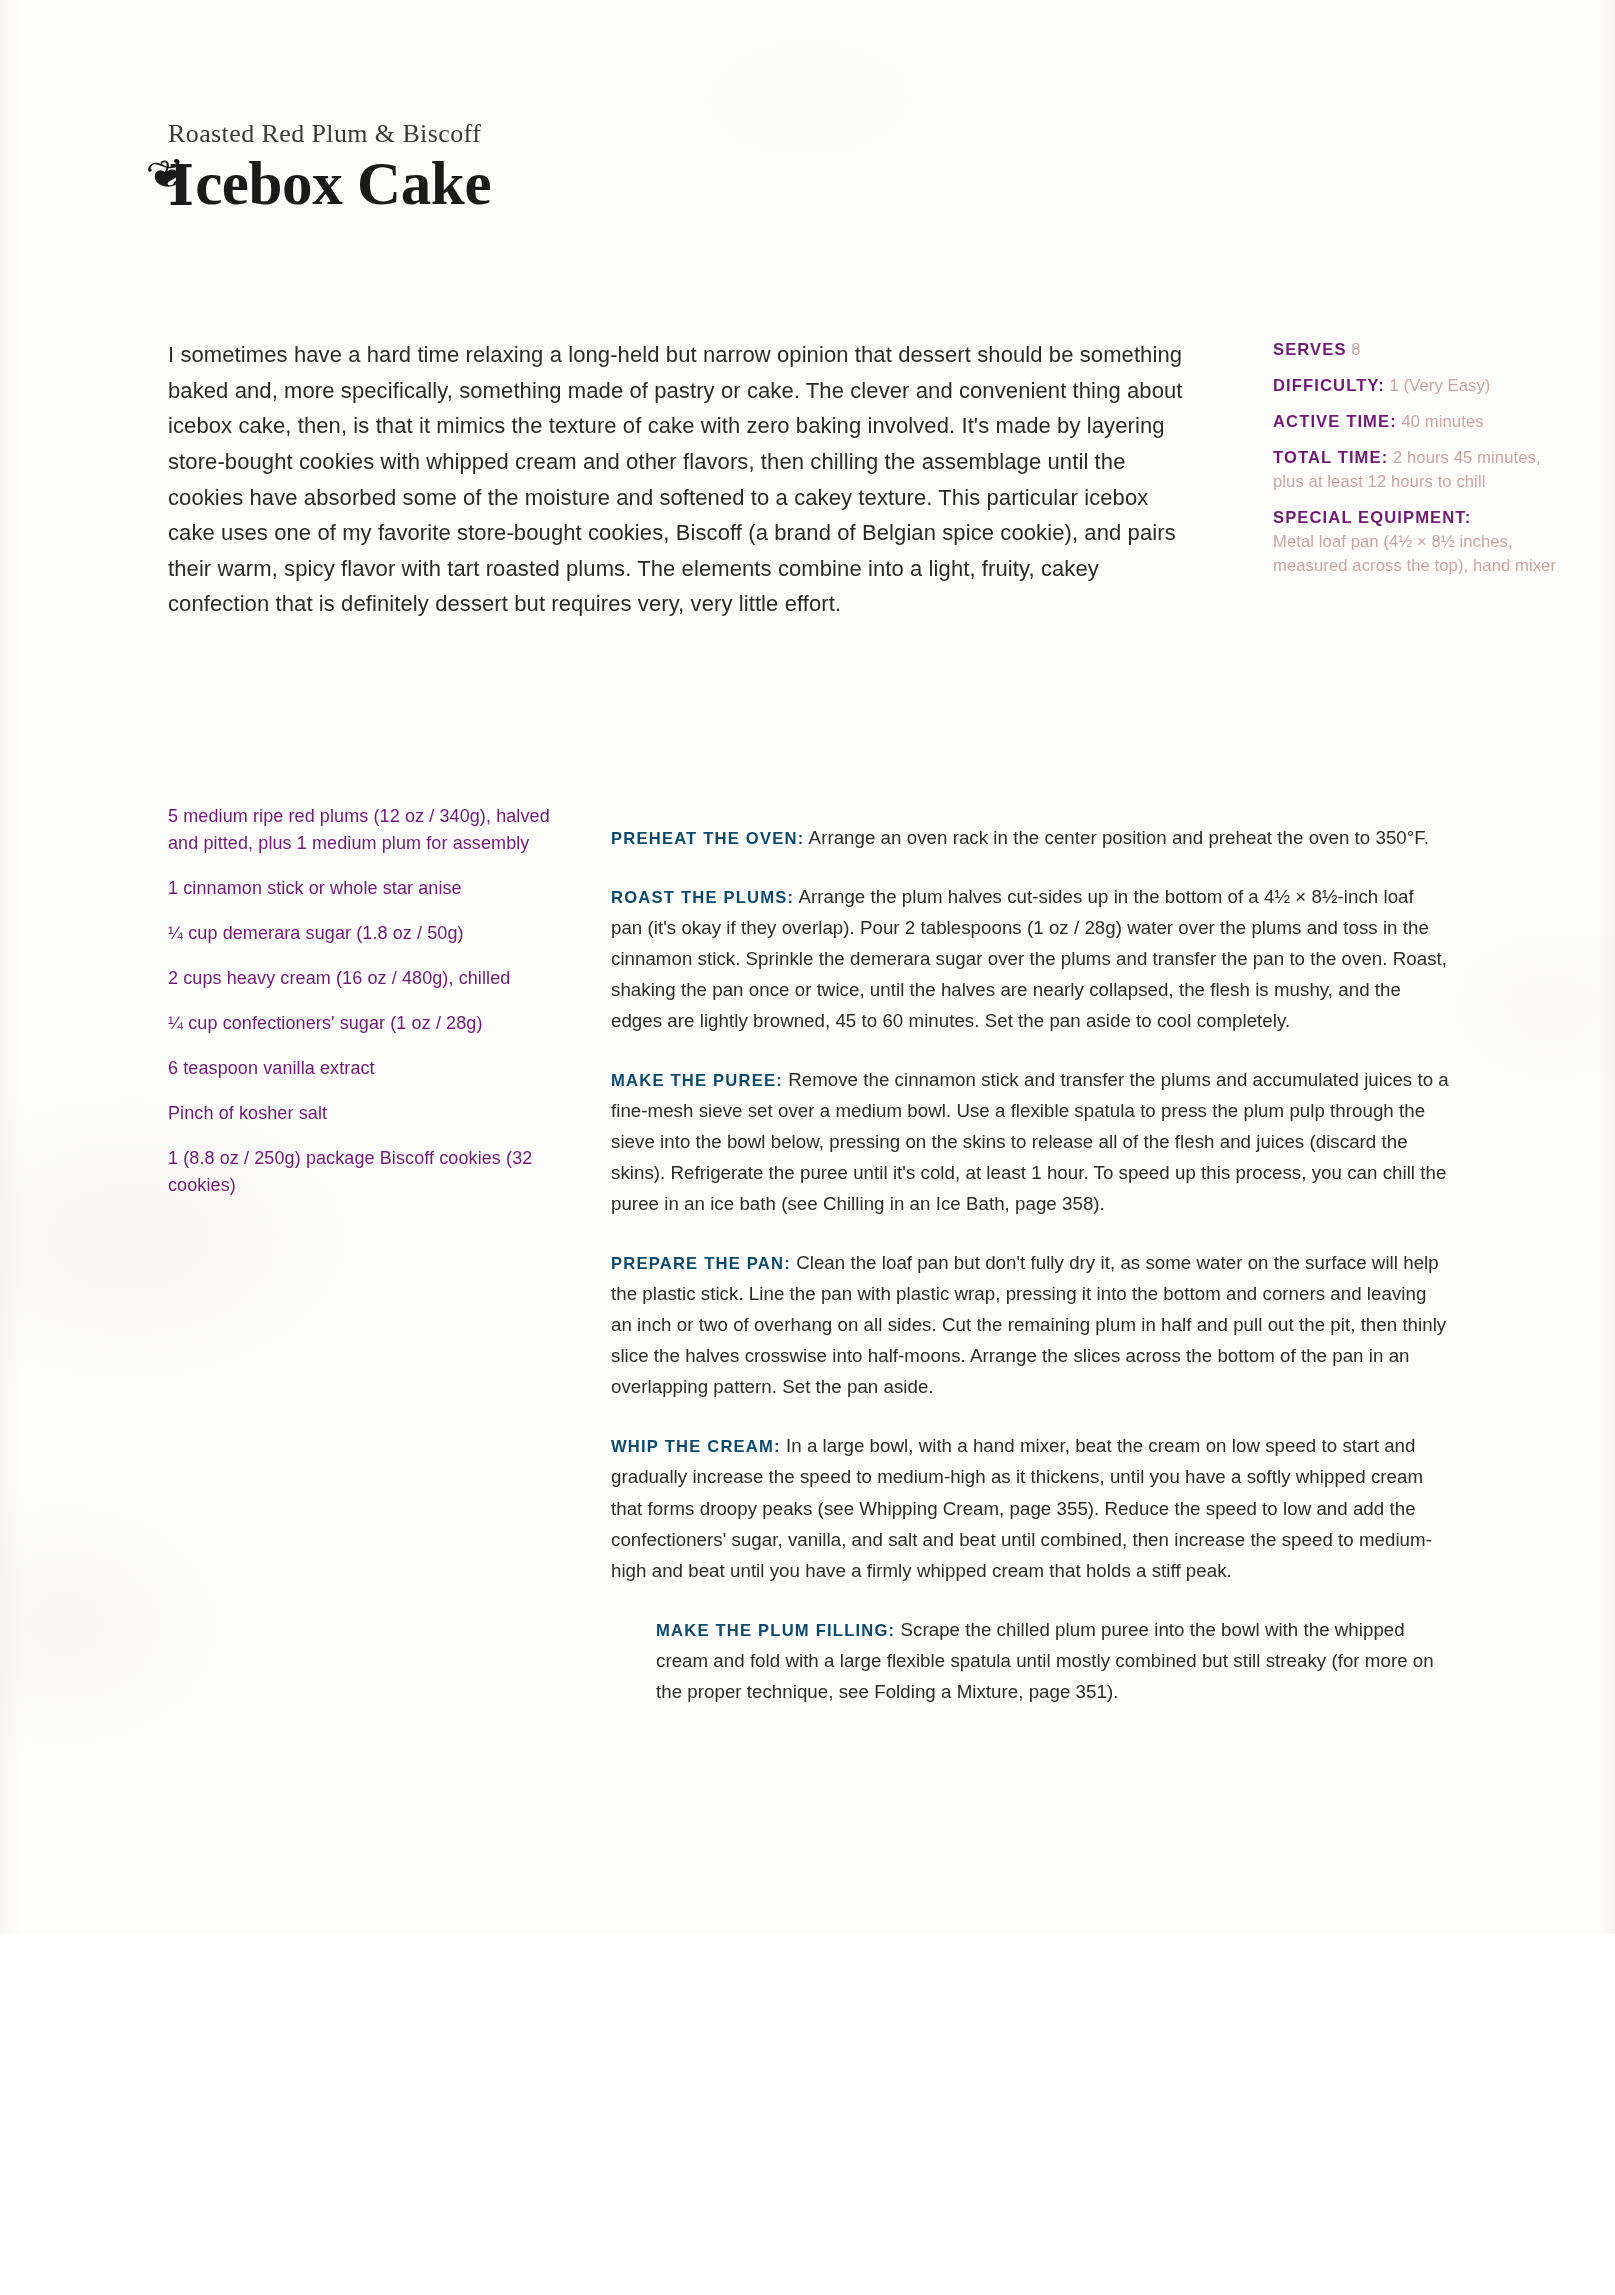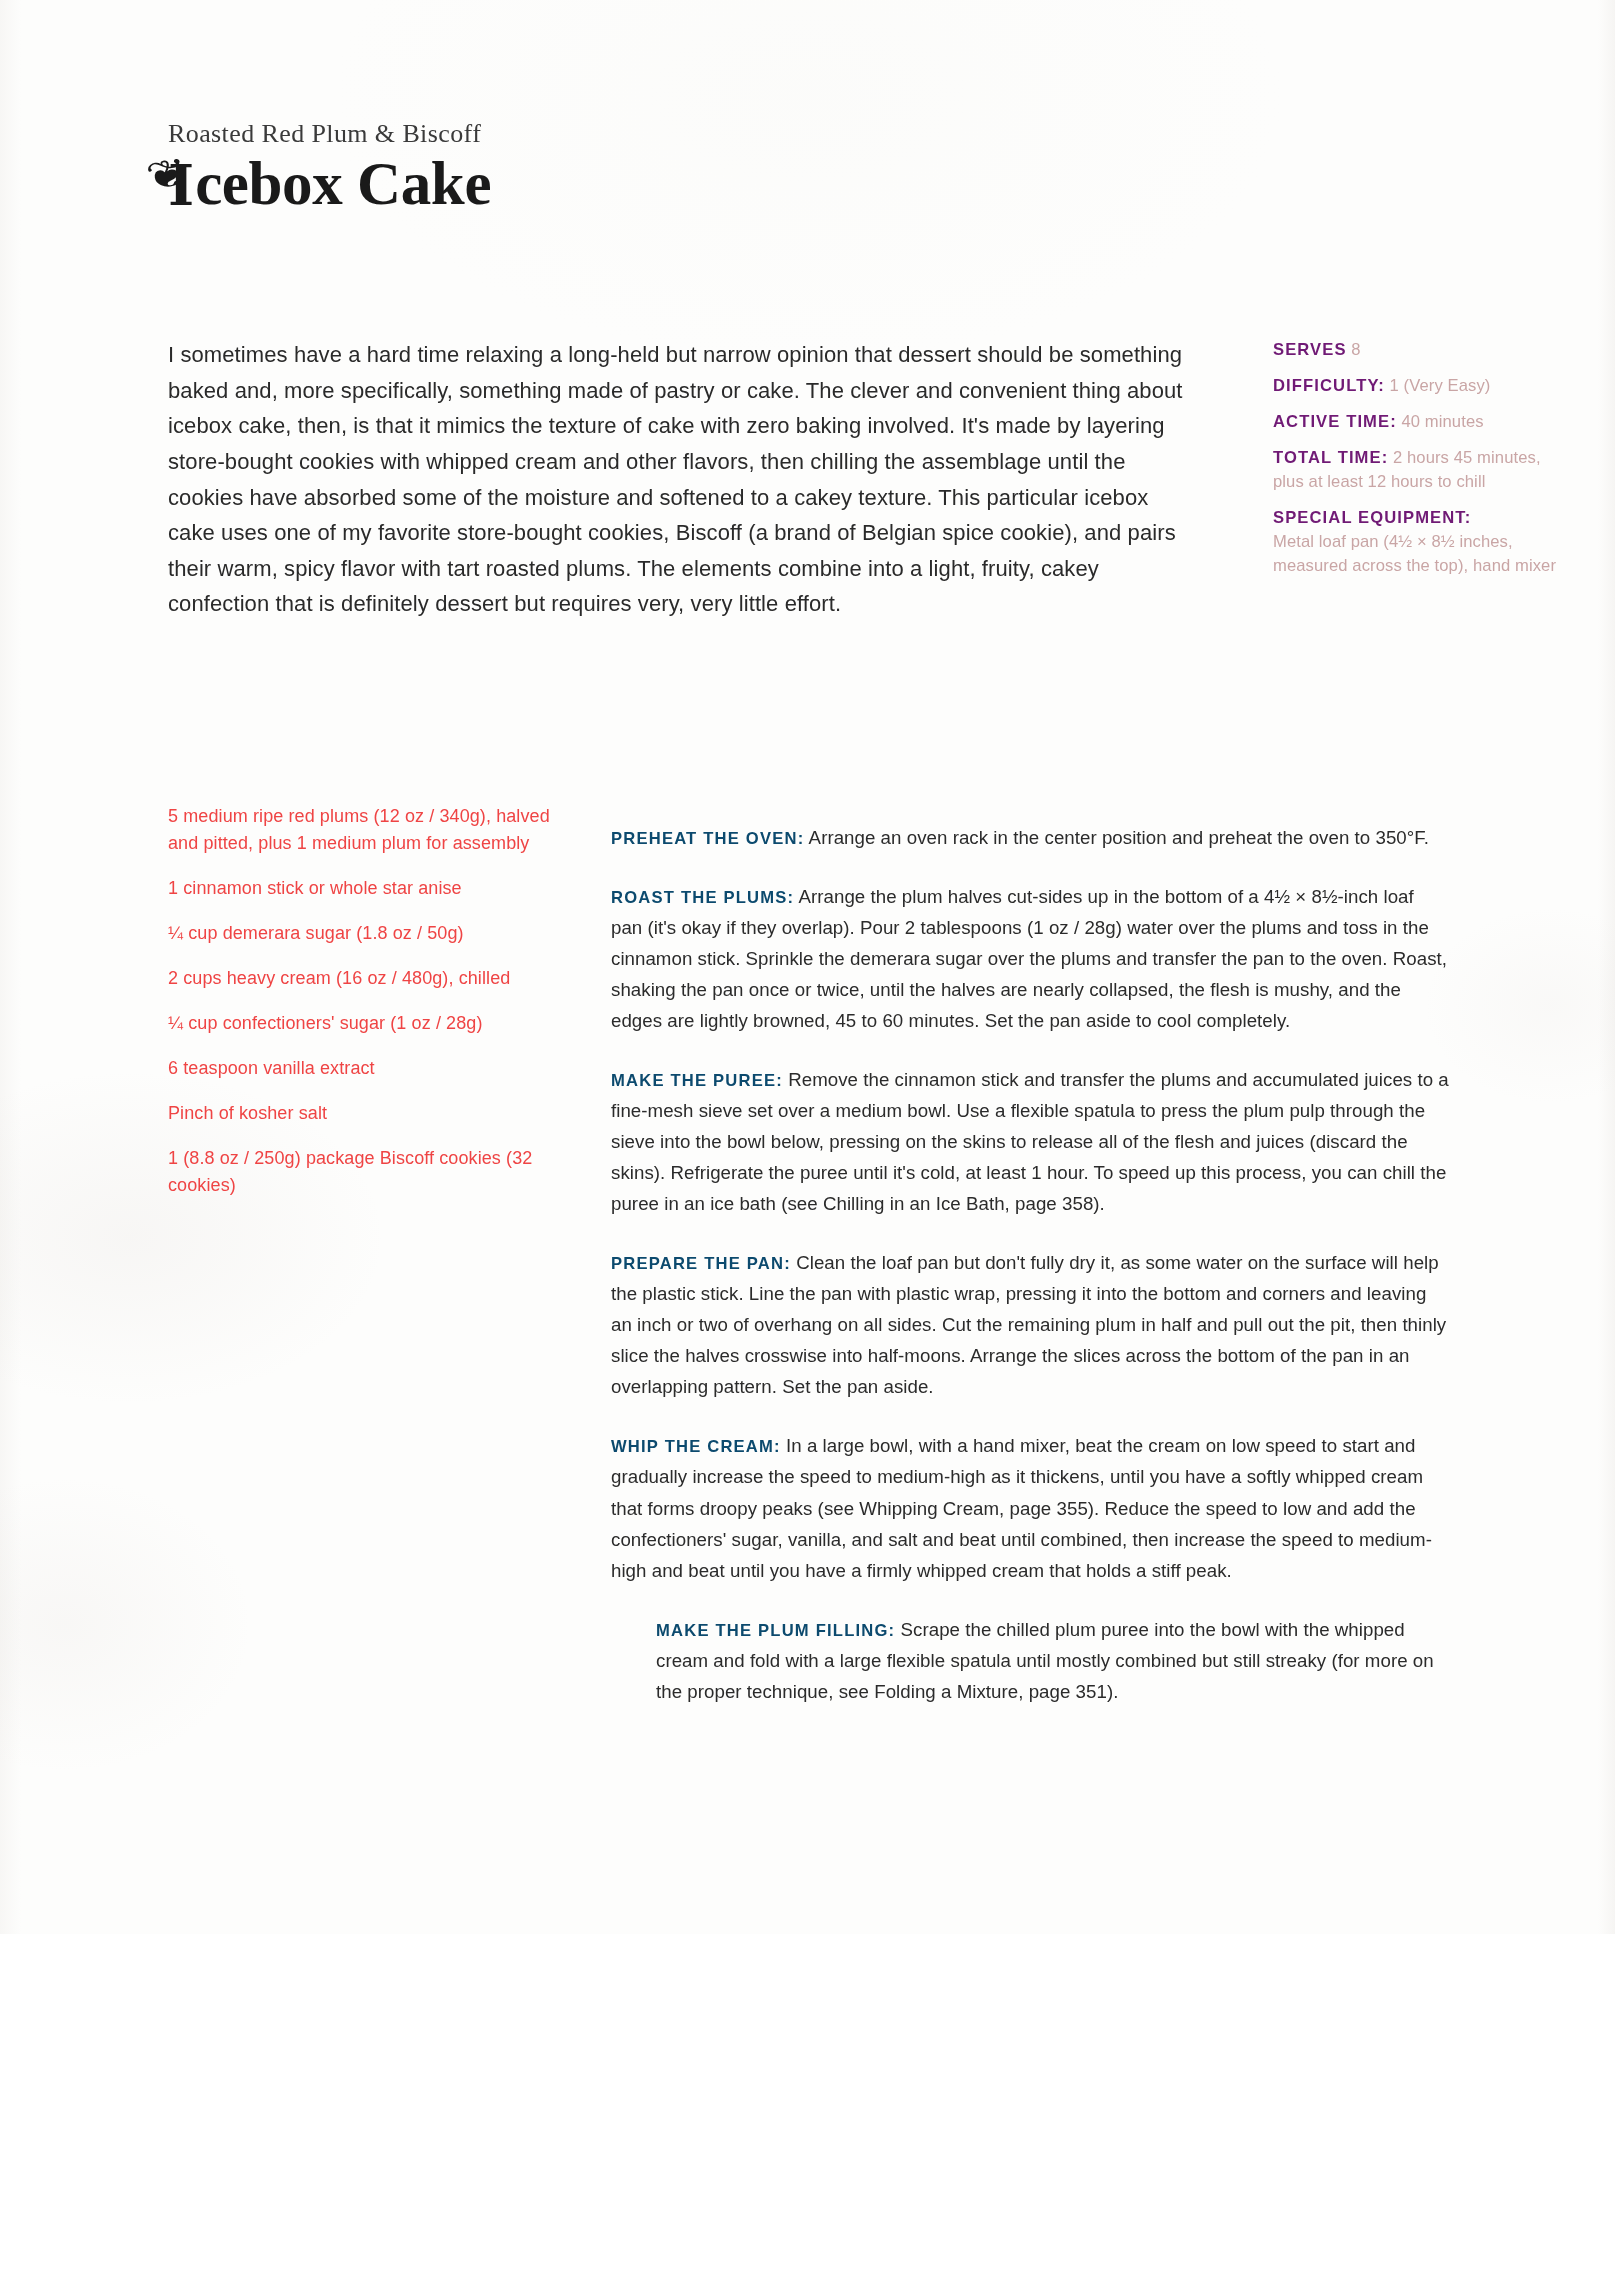--- a/index.html
+++ b/index.html
@@ -137,21 +137,21 @@
   }
 
   
   .ingredients {
     position: absolute;
     left: 168px;
     top: 803px;
     width: 394px;
     font-size: 18px;
     line-height: 1.52;
-    color: #ef4444;
+    color: #701a75;
     letter-spacing: 0.1px;
   }
   .ingredient {
     margin-bottom: 17.6px;
   }
   .ingredient:last-child { margin-bottom: 0; }
 
   
   .method {
     position: absolute;

